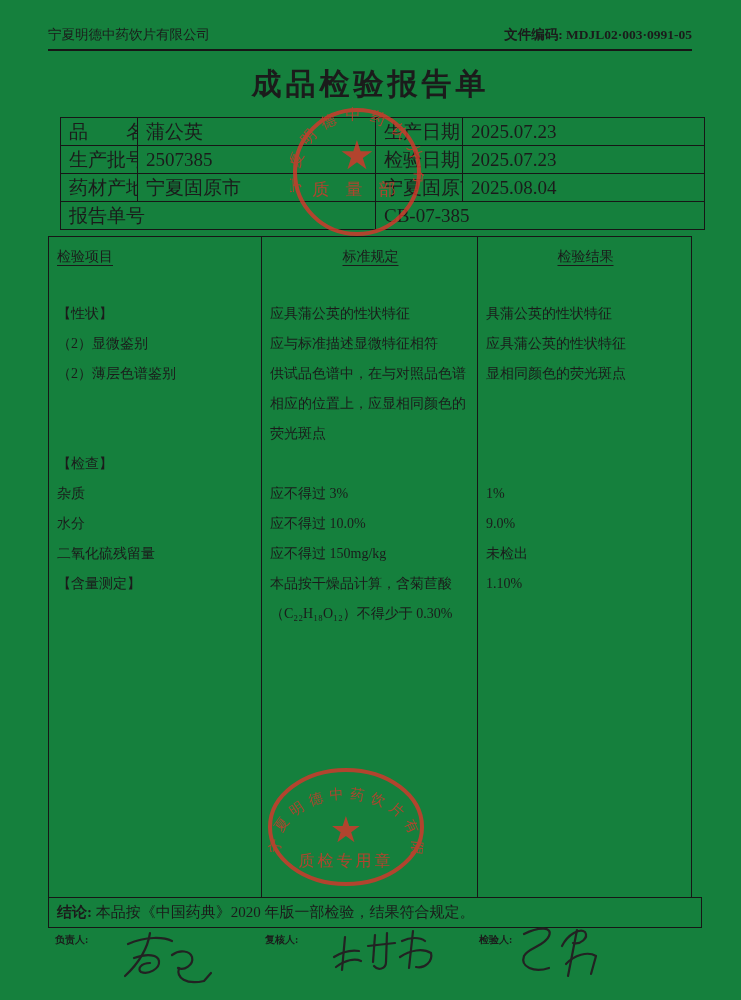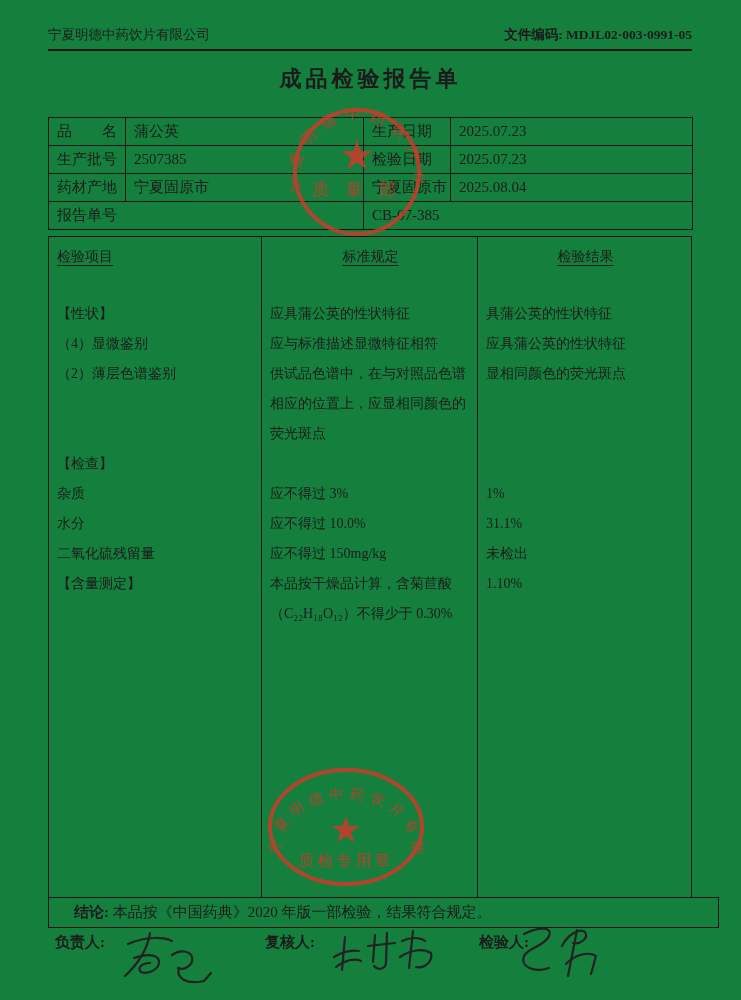--- a/index.html
+++ b/index.html
@@ -14,26 +14,26 @@
     display:flex; justify-content:space-between; font-size:13.5px;
   }
   .doc-code{font-weight:700;}
   .header-rule{
     position:absolute; left:48px; width:644px; top:49px;
     border-top:2px solid #161616;
   }
   
   .title{
     position:absolute; top:64px; left:0; width:741px; text-align:center;
-    font-size:22px; font-weight:700; letter-spacing:4px;
+    font-size:30px; font-weight:700; letter-spacing:4px;
   }
   
   table.info-table{
-    position:absolute; left:48px; top:117px; width:644px;
-    border-collapse:collapse; table-layout:fixed; font-size:15px;
+    position:absolute; left:60px; top:117px; width:644px;
+    border-collapse:collapse; table-layout:fixed; font-size:19px;
   }
   table.info-table td{
     border:1.5px solid #161616; height:27px; padding:0 4px 0 8px;
     white-space:nowrap; overflow:hidden;
   }
   
   .main-table{
     position:absolute; left:48px; top:236px; width:644px; height:661px;
     border:1.5px solid #161616; border-bottom:none;
     display:flex; flex-direction:column; box-sizing:border-box;
@@ -47,25 +47,25 @@
   .mhead .c{line-height:40px; height:40px;}
   .mhead .c2,.mhead .c3{text-align:center;}
   .colhead{text-decoration:underline; text-underline-offset:4px;}
   .spacer-row{height:22px;}
   .content .c{line-height:30px;}
   .filler{flex:1 1 auto;}
   
   .conclusion{
     position:absolute; left:48px; top:897px; width:644px; height:29px;
     border:1.5px solid #161616; box-sizing:content-box;
-    line-height:29px; font-size:15px; padding-left:25px; background:transparent;
+    line-height:29px; font-size:15px; padding-left:8px; background:transparent;
   }
   .conclusion .b{font-weight:700;}
   
-  .signoff{position:absolute; left:48px; top:933px; width:644px; height:20px; font-size:15px; font-weight:700;}
+  .signoff{position:absolute; left:48px; top:933px; width:644px; height:20px; font-size:10px; font-weight:700;}
   .signoff span{position:absolute; top:0;}
   .lbl-lead{left:7px;}
   .lbl-review{left:217px;}
   .lbl-inspector{left:431px;}
   .sig{position:absolute; z-index:3;}
   .sig path{stroke:#222; stroke-width:2.2; fill:none; stroke-linecap:round; stroke-linejoin:round;}
   
   .stamp{position:absolute; z-index:5; opacity:.82;}
   .stamp *{fill:#d5372b;}
   .stamp .ring{fill:none; stroke:#d5372b;}
@@ -128,21 +128,21 @@
         <div class="c c2"></div>
         <div class="c c3"></div>
     </div>
 
     <div class="mrow content">
       <div class="c c1">【性状】</div>
       <div class="c c2">应具蒲公英的性状特征</div>
       <div class="c c3">具蒲公英的性状特征</div>
     </div>
     <div class="mrow content">
-      <div class="c c1">（4）显微鉴别</div>
+      <div class="c c1">（2）显微鉴别</div>
       <div class="c c2">应与标准描述显微特征相符</div>
       <div class="c c3">应具蒲公英的性状特征</div>
     </div>
     <div class="mrow content">
       <div class="c c1">（2）薄层色谱鉴别</div>
       <div class="c c2">供试品色谱中，在与对照品色谱相应的位置上，应显相同颜色的荧光斑点</div>
       <div class="c c3">显相同颜色的荧光斑点</div>
     </div>
     <div class="mrow content">
       <div class="c c1">【检查】</div>
@@ -150,21 +150,21 @@
       <div class="c c3"></div>
     </div>
     <div class="mrow content">
       <div class="c c1">杂质</div>
       <div class="c c2">应不得过 3%</div>
       <div class="c c3">1%</div>
     </div>
     <div class="mrow content">
       <div class="c c1">水分</div>
       <div class="c c2">应不得过 10.0%</div>
-      <div class="c c3">31.1%</div>
+      <div class="c c3">9.0%</div>
     </div>
     <div class="mrow content">
       <div class="c c1">二氧化硫残留量</div>
       <div class="c c2">应不得过 150mg/kg</div>
       <div class="c c3">未检出</div>
     </div>
     <div class="mrow content">
       <div class="c c1">【含量测定】</div>
       <div class="c c2">本品按干燥品计算，含菊苣酸（C₂₂H₁₈O₁₂）不得少于 0.30%</div>
       <div class="c c3">1.10%</div>

